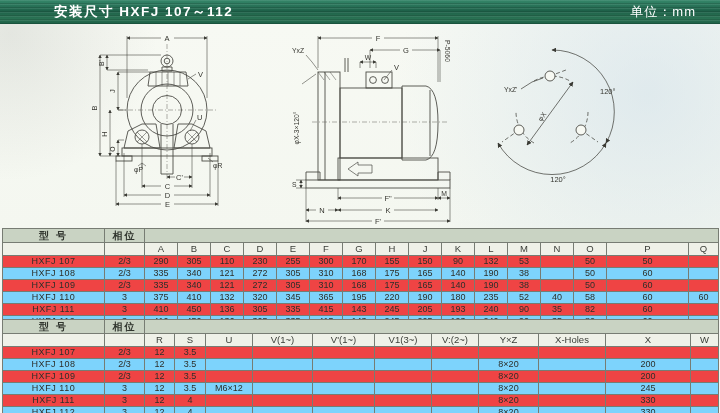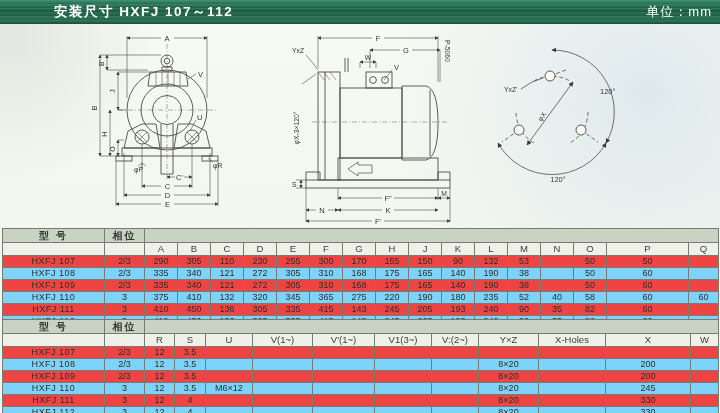--- a/index.html
+++ b/index.html
@@ -6,21 +6,21 @@
   body{
     width:720px;height:413px;position:relative;overflow:hidden;
     background:#f4f6f1;
     font-family:"Liberation Sans", sans-serif;
   }
   
   .titlebar{
     position:absolute;left:0;top:0;width:720px;height:24px;box-sizing:border-box;
     background:linear-gradient(180deg,#35876a 0%,#1e6149 45%,#2a7354 80%,#1c5c44 100%);
     display:flex;align-items:center;justify-content:space-between;
-    padding:0 8px 0 54px;color:#ffffff;
+    padding:0 24px 0 54px;color:#ffffff;
   }
   .titlebar::after{
     content:"";position:absolute;inset:0;pointer-events:none;
     background:repeating-linear-gradient(180deg,rgba(255,255,255,.08) 0 1px,rgba(0,0,0,0) 1px 3px,rgba(0,0,0,.12) 3px 4px);
   }
   .titlebar .ttl{font-size:13.5px;font-weight:bold;letter-spacing:1.5px;position:relative;z-index:1;}
   .titlebar .unit{font-size:13px;font-weight:normal;letter-spacing:1px;position:relative;z-index:1;}
   
   .drawarea{
     position:absolute;left:0;top:24px;width:720px;height:204px;
@@ -326,21 +326,21 @@
       </tr>
       <tr class="even">
         <td class="model">HXFJ 110</td>
         <td>3</td>
         <td>375</td>
         <td>410</td>
         <td>132</td>
         <td>320</td>
         <td>345</td>
         <td>365</td>
-        <td>275</td>
+        <td>195</td>
         <td>220</td>
         <td>190</td>
         <td>180</td>
         <td>235</td>
         <td>52</td>
         <td>40</td>
         <td>58</td>
         <td>60</td>
         <td>60</td>
       </tr>

